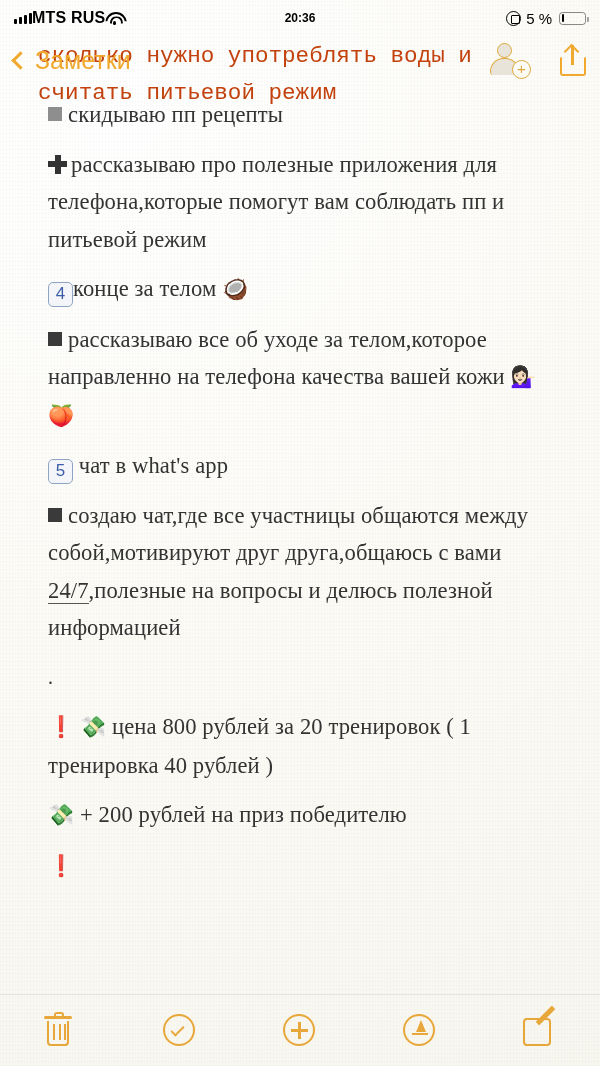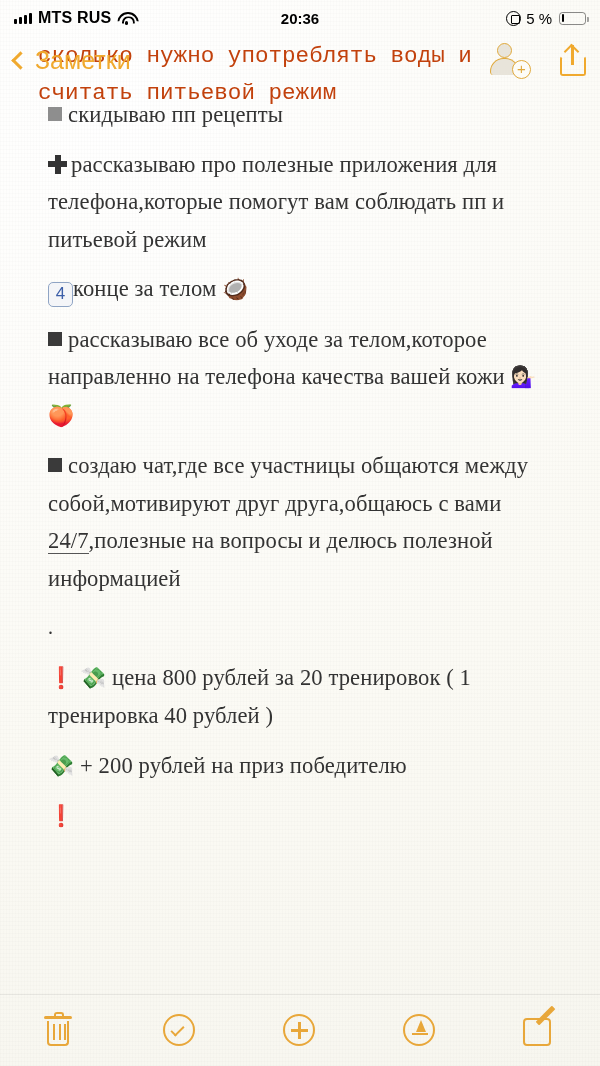--- a/index.html
+++ b/index.html
@@ -26,21 +26,21 @@
     position: relative;
     height: 36px;
     display: flex;
     align-items: center;
     padding: 0 14px;
     font-size: 17px;
     font-weight: bold;
     color: #000;
     z-index: 5;
   }
-  .sb-left { display: flex; align-items: center; gap: 6px; }
+  .sb-left { display: flex; align-items: center; }
   .signal { display: flex; align-items: flex-end; gap: 2px; height: 12px; }
   .signal i { width: 3px; background: #000; border-radius: 1px; display: block; }
   .signal i:nth-child(1) { height: 5px; }
   .signal i:nth-child(2) { height: 7px; }
   .signal i:nth-child(3) { height: 9px; }
   .signal i:nth-child(4) { height: 11px; background: #000; }
   .carrier { font-size: 16px; letter-spacing: 0.2px; }
   .wifi { width: 18px; height: 14px; position: relative; display: inline-block; }
   .wifi::before {
     content: ""; position: absolute; left: 0; top: 1px;
@@ -53,21 +53,21 @@
     width: 9px; height: 9px;
     border: 2.6px solid #000; border-radius: 50%;
     clip-path: polygon(0 0, 100% 0, 100% 55%, 0 55%);
   }
   .wifi b {
     position: absolute; left: 7.2px; top: 10.4px;
     width: 3.6px; height: 3.6px; background: #000; border-radius: 50%;
   }
   .sb-center {
     position: absolute; left: 0; right: 0; text-align: center;
-    font-size: 15px; font-weight: bold;
+    font-size: 12px; font-weight: bold;
   }
   .sb-right {
     margin-left: auto; display: flex; align-items: center; gap: 5px;
     font-size: 15px; font-weight: normal;
   }
   .lock-ring {
     width: 15px; height: 15px; border: 1.6px solid #000; border-radius: 50%;
     position: relative;
   }
   .lock-ring::after {
@@ -286,20 +286,24 @@
   <p class="p">
     <span class="numbox">4</span><span>конце за телом</span>
     <span class="em">🥥</span>
   </p>
 
   <p class="p">
     <span class="blk"></span><span>рассказываю все об уходе за телом,которое направленно на телефона качества вашей кожи</span>
     <span class="em">💁🏻‍♀️🍑</span>
   </p>
 
+  <p class="p">
+    <span class="numbox">5</span>
+    <span>чат в what's app</span>
+  </p>
 
   <p class="p">
     <span class="blk"></span><span>создаю чат,где все участницы общаются между собой,мотивируют друг друга,общаюсь с вами </span><span class="u">24/7</span><span>,полезные на вопросы и делюсь полезной информацией</span>
   </p>
 
 
   <p class="p dot">.</p>
 
   <p class="p">
     <span class="em bang">❗️</span>

